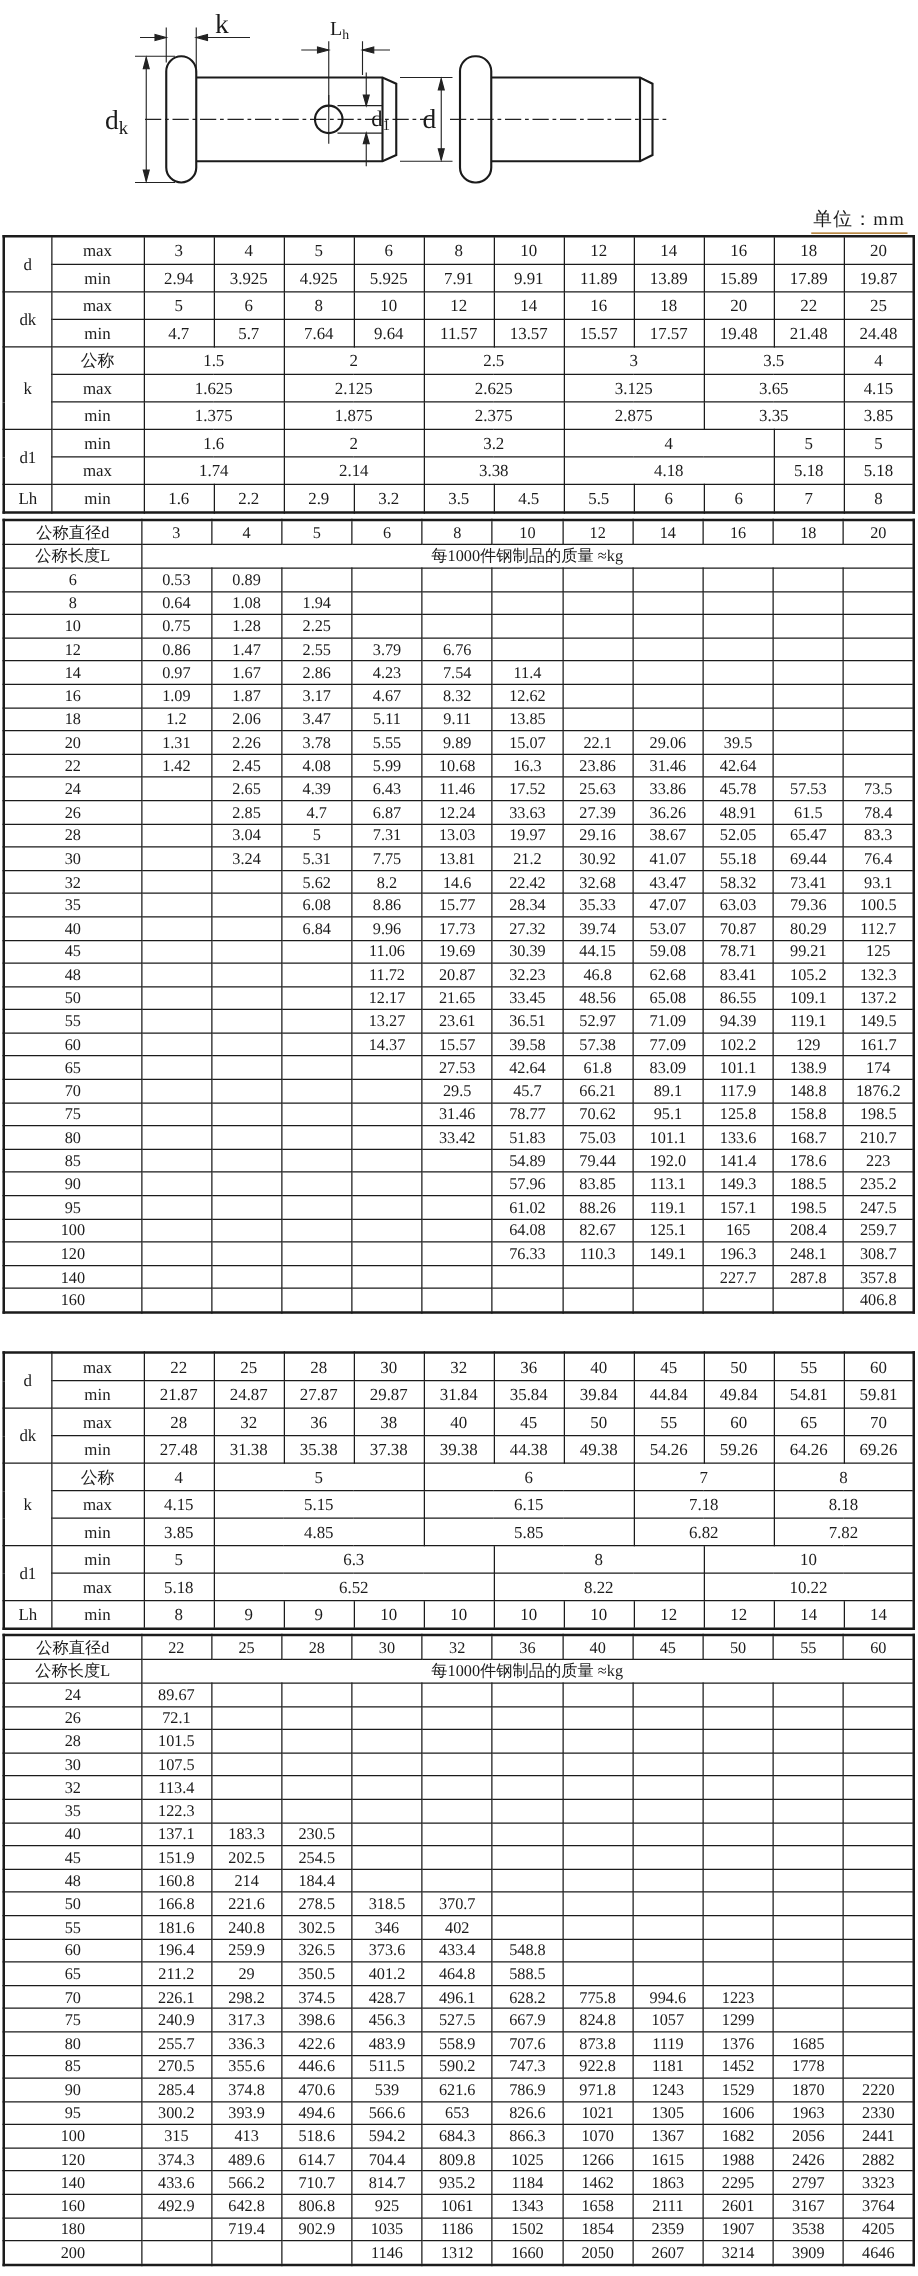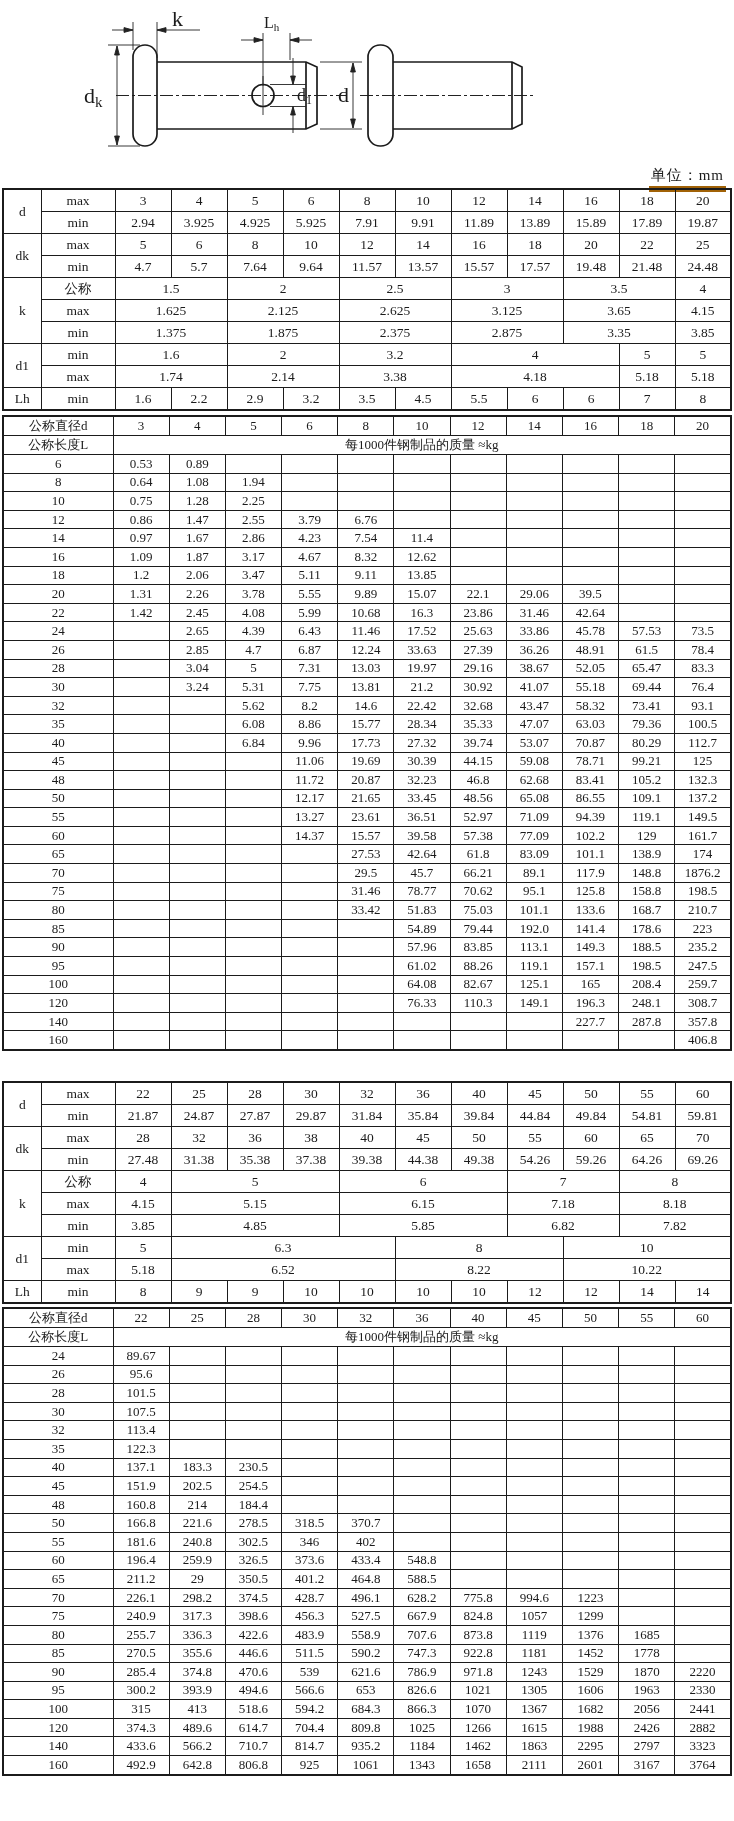--- a/index.html
+++ b/index.html
@@ -1,19 +1,19 @@
 <!DOCTYPE html>
 <html><head>
 <meta charset="utf-8">
 <style>
   html,body{margin:0;padding:0;background:#fff;}
   .page{position:relative;width:734px;height:1821px;background:#fff;color:#1b1b1b;
         font-family:"Liberation Serif","DejaVu Serif",serif;overflow:hidden;}
   .unit{position:absolute;top:166px;right:8px;font-size:15px;letter-spacing:1px;
-        border-bottom:6px solid #a16207;padding:0 2px 1px 2px;}
+        border-bottom:1px solid #a16207;padding:0 2px 1px 2px;}
   table{position:absolute;left:2px;width:730px;border-collapse:collapse;table-layout:fixed;
         border:2px solid #1b1b1b;}
   td{border:1px solid #1b1b1b;text-align:center;vertical-align:middle;padding:0;
      overflow:hidden;white-space:nowrap;}
   .dim td{height:21px;font-size:13.5px;}
   .weight td{height:17.6px;font-size:13px;}
   #dim1{top:188px;}
   #weight1{top:415px;}
   #dim2{top:1081px;}
   #weight2{top:1307px;}
@@ -848,21 +848,21 @@
           <td></td>
           <td></td>
           <td></td>
           <td></td>
           <td></td>
           <td></td>
           <td></td>
         </tr>
         <tr>
           <td>26</td>
-          <td>95.6</td>
+          <td>72.1</td>
           <td></td>
           <td></td>
           <td></td>
           <td></td>
           <td></td>
           <td></td>
           <td></td>
           <td></td>
           <td></td>
           <td></td>
@@ -1154,16 +1154,44 @@
           <td>806.8</td>
           <td>925</td>
           <td>1061</td>
           <td>1343</td>
           <td>1658</td>
           <td>2111</td>
           <td>2601</td>
           <td>3167</td>
           <td>3764</td>
         </tr>
+        <tr>
+          <td>180</td>
+          <td></td>
+          <td>719.4</td>
+          <td>902.9</td>
+          <td>1035</td>
+          <td>1186</td>
+          <td>1502</td>
+          <td>1854</td>
+          <td>2359</td>
+          <td>1907</td>
+          <td>3538</td>
+          <td>4205</td>
+        </tr>
+        <tr>
+          <td>200</td>
+          <td></td>
+          <td></td>
+          <td></td>
+          <td>1146</td>
+          <td>1312</td>
+          <td>1660</td>
+          <td>2050</td>
+          <td>2607</td>
+          <td>3214</td>
+          <td>3909</td>
+          <td>4646</td>
+        </tr>
       </tbody>
   </table>
 
 </div>
 
 </body></html>

